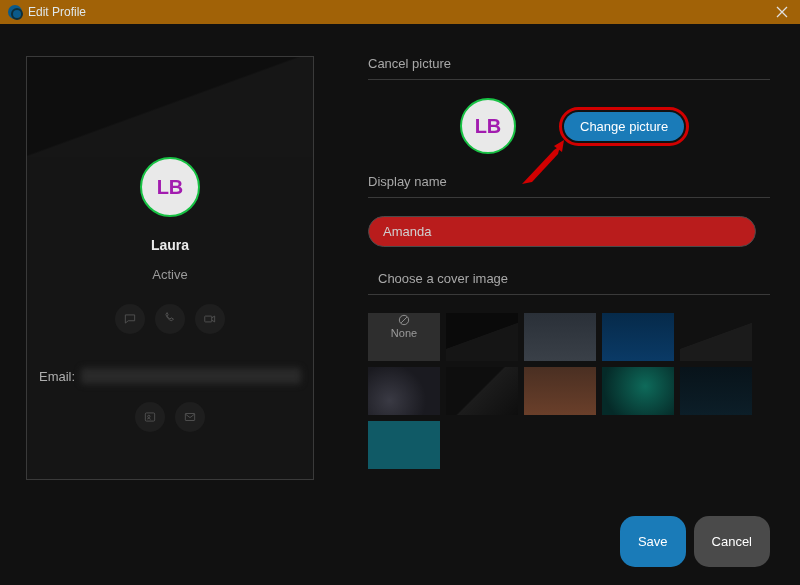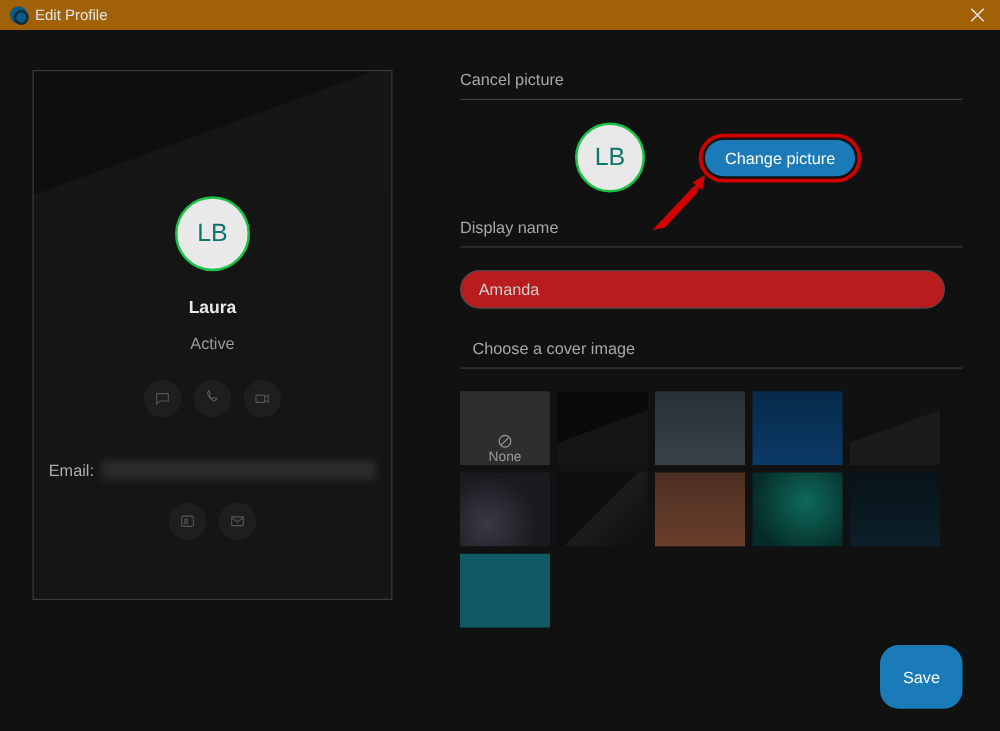--- a/index.html
+++ b/index.html
@@ -58,21 +58,21 @@
   }
   .card .avatar-wrap{
     position:absolute; left:50%; top:130px; transform:translate(-50%,-50%);
   }
   .avatar {
     width:60px; height:60px;
     border-radius:50%;
     background:#e9e9e9;
     border:2px solid #18c244;
     display:flex; align-items:center; justify-content:center;
-    color:#0f766e; font-size:20px; font-weight:400;
+    color:#a21caf; font-size:20px; font-weight:700;
   }
   .card .name{
     text-align:center; margin-top:80px;
     color:#eaeaea; font-size:14px; font-weight:600;
   }
   .card .status{
     text-align:center; margin-top:14px;
     color:#9a9a9a; font-size:13px;
   }
   .card .action-row{
@@ -144,23 +144,23 @@
     padding:7px 14px;
     color:#d0d0d0; font-size:13px;
     outline:none;
   }
   .cover-section{ margin-top:24px; }
   .cover-grid{
     display:flex; flex-wrap:wrap; gap:6px;
     max-width:400px;
   }
   .cover-tile{
-    width:72px; height:59px;
+    width:72px; height:48px;
     background:#222;
-    display:flex; align-items:center; justify-content:flex-end;
+    display:flex; align-items:center; justify-content:flex-start;
     font-size:11px; color:#9a9a9a;
     flex-direction:column;
   }
   .cover-tile.none svg{ width:14px; height:14px; stroke:#9a9a9a; fill:none; stroke-width:1.5;}
   .footer{
     position:absolute; right:30px; bottom:18px;
     display:flex; gap:8px;
   }
   .btn{
     padding:18px 18px; border:none; border-radius:15px;
@@ -277,15 +277,16 @@
           <div class="cover-tile" style="background: radial-gradient(circle at 60% 40%, rgb(14, 106, 90) 0%, rgb(5, 42, 40) 80%);"></div>
           <div class="cover-tile" style="background: linear-gradient(rgb(8, 19, 26) 0%, rgb(12, 30, 40) 100%);"></div>
           <div class="cover-tile" style="background: rgb(16, 90, 102);"></div>
         </div>
     </div>
 
   </div>
 
   <div class="footer">
     <button class="btn save"><span>Save</span></button>
+    <button class="btn cancel"><span>Cancel</span></button>
   </div>
 
 </div>
 
 </body></html>

